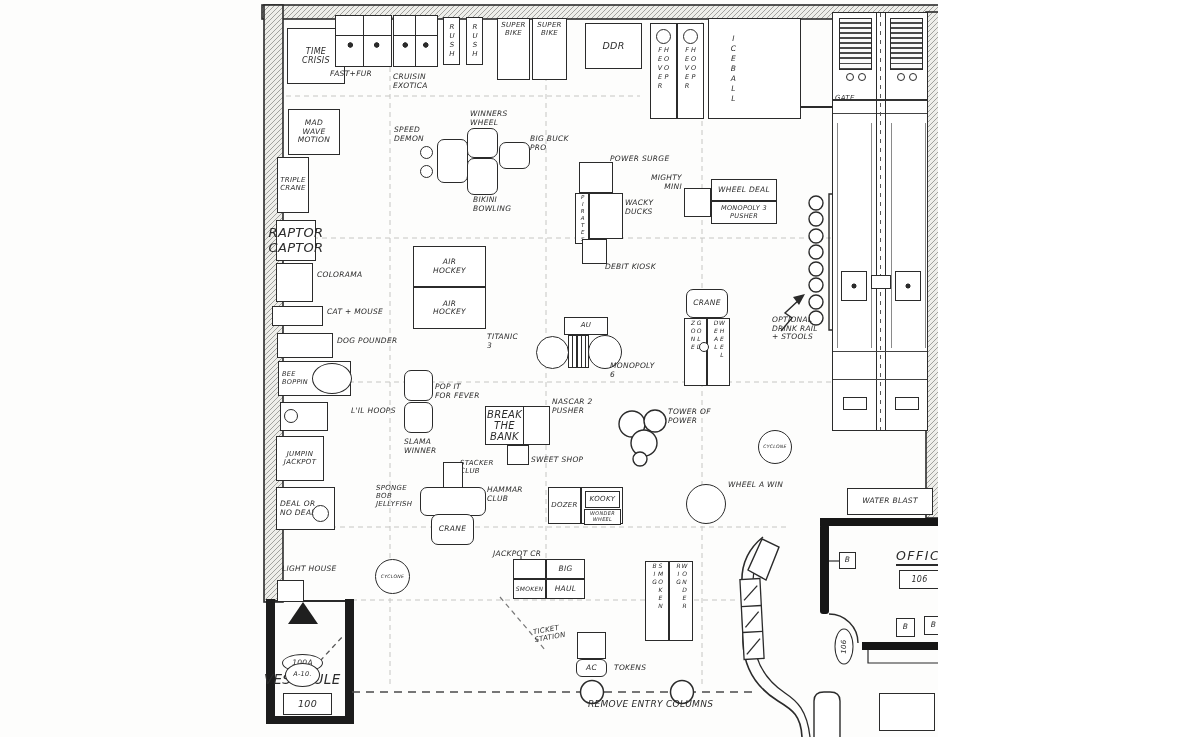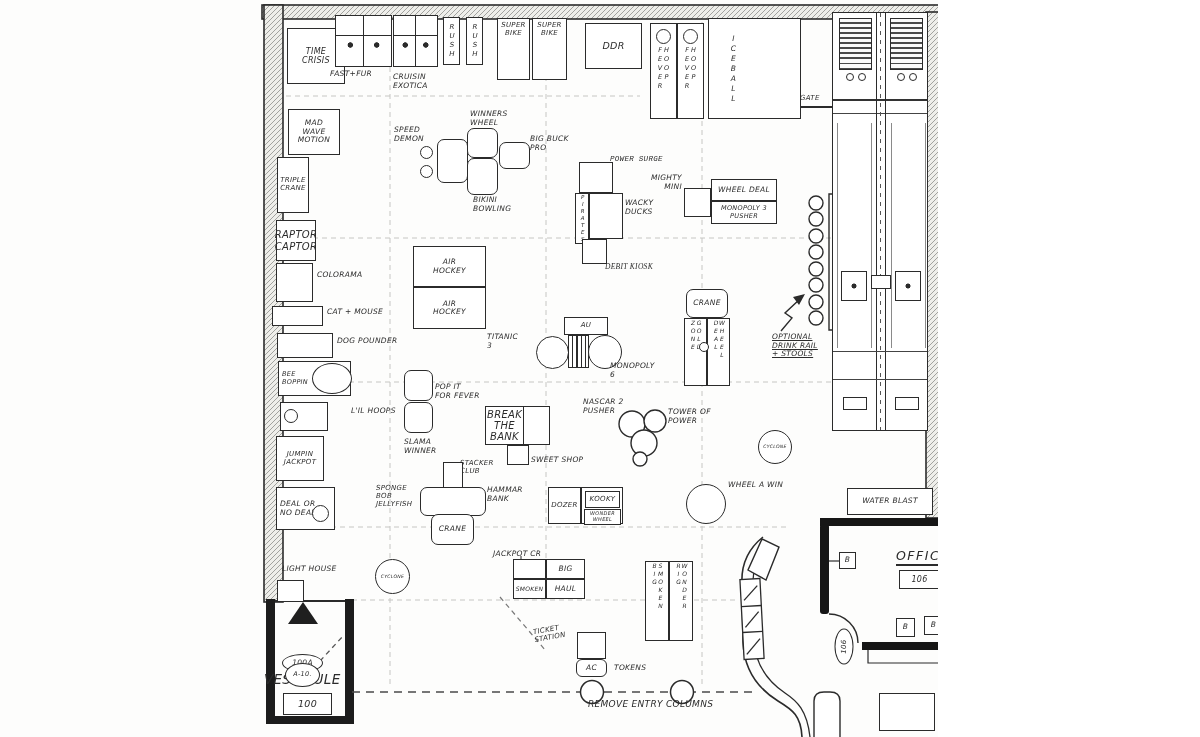--- a/index.html
+++ b/index.html
@@ -204,31 +204,31 @@
       <span class="lbl">DDR</span>
     </div>
     <div class="it box" style="left: 650px; top: 23px; width: 27px; height: 96px;"></div>
     <div class="it box" style="left: 677px; top: 23px; width: 27px; height: 96px;"></div>
     <div class="it circle" style="left: 656px; top: 29px; width: 15px; height: 15px;"></div>
     <div class="it circle" style="left: 683px; top: 29px; width: 15px; height: 15px;"></div>
     <div class="it vlabel" style="left: 652px; top: 46px; width: 22px; height: 70px; font-size: 6.5px;">HOOP FEVER</div>
     <div class="it vlabel" style="left: 679px; top: 46px; width: 22px; height: 70px; font-size: 6.5px;">HOOP FEVER</div>
     <div class="it box" style="left: 708px; top: 18px; width: 93px; height: 101px;"></div>
     <div class="it vlabel" style="left: 722px; top: 25px; width: 22px; height: 88px; font-size: 7.5px;">ICEBALL</div>
-    <div class="it text" style="left: 800px; top: 94px; width: 30px; height: 12px; font-size: 7px;">GATE</div>
+    <div class="it text" style="left: 800px; top: 94px; width: 30px; height: 12px; font-size: 7px; padding-left: 35px;">GATE</div>
     <div class="it box" style="left: 288px; top: 109px; width: 52px; height: 46px; font-size: 7.5px;">
       <span class="lbl">MAD
 WAVE
 MOTION</span>
     </div>
     <div class="it box" style="left: 277px; top: 157px; width: 32px; height: 56px; font-size: 7px;">
       <span class="lbl">TRIPLE
 CRANE</span>
     </div>
-    <div class="it box" style="left: 276px; top: 220px; width: 40px; height: 41px; font-size: 10px;">
+    <div class="it box" style="left: 276px; top: 220px; width: 40px; height: 41px; font-size: 13px;">
       <span class="lbl">RAPTOR
 CAPTOR</span>
     </div>
     <div class="it box" style="left: 276px; top: 263px; width: 37px; height: 39px;"></div>
     <div class="it text" style="left: 317px; top: 271px; width: 55px; height: 12px;">COLORAMA</div>
     <div class="it box" style="left: 272px; top: 306px; width: 51px; height: 20px;"></div>
     <div class="it text" style="left: 327px; top: 308px; width: 62px; height: 12px;">CAT + MOUSE</div>
     <div class="it box" style="left: 277px; top: 333px; width: 56px; height: 25px;"></div>
     <div class="it text" style="left: 337px; top: 337px; width: 70px; height: 12px;">DOG POUNDER</div>
     <div class="it box lf" style="left: 278px; top: 361px; width: 73px; height: 35px; font-size: 6.5px;">
@@ -268,39 +268,39 @@
     <div class="it text" style="left: 473px; top: 196px; width: 52px; height: 22px;">BIKINI
 BOWLING</div>
     <div class="it box" style="left: 413px; top: 246px; width: 73px; height: 41px;">
       <span class="lbl">AIR
 HOCKEY</span>
     </div>
     <div class="it box" style="left: 413px; top: 287px; width: 73px; height: 42px;">
       <span class="lbl">AIR
 HOCKEY</span>
     </div>
-    <div class="it text" style="left: 610px; top: 155px; width: 65px; height: 12px; font-family: Liberation Mono, monospace;">POWER SURGE</div>
+    <div class="it text" style="left: 610px; top: 155px; width: 65px; height: 12px;">POWER SURGE</div>
     <div class="it box" style="left: 579px; top: 162px; width: 34px; height: 31px;"></div>
     <div class="it vtext" style="left: 575px; top: 193px; width: 14px; height: 51px; font-size: 5.5px;">PIRATES</div>
     <div class="it box" style="left: 589px; top: 193px; width: 34px; height: 46px;"></div>
     <div class="it text" style="left: 625px; top: 199px; width: 42px; height: 22px;">WACKY
 DUCKS</div>
     <div class="it box" style="left: 582px; top: 239px; width: 25px; height: 25px;"></div>
-    <div class="it text" style="left: 605px; top: 263px; width: 60px; height: 12px; font-family: Liberation Serif, serif;">DEBIT KIOSK</div>
+    <div class="it text" style="left: 605px; top: 263px; width: 60px; height: 12px;">DEBIT KIOSK</div>
     <div class="it text tr" style="left: 648px; top: 174px; width: 34px; height: 22px;">MIGHTY
 MINI</div>
     <div class="it box" style="left: 684px; top: 188px; width: 27px; height: 29px;"></div>
     <div class="it box" style="left: 711px; top: 179px; width: 66px; height: 22px;">
       <span class="lbl">WHEEL DEAL</span>
     </div>
     <div class="it box" style="left: 711px; top: 201px; width: 66px; height: 23px; font-size: 6.5px;">
       <span class="lbl">MONOPOLY 3
 PUSHER</span>
     </div>
-    <div class="it text" style="left: 772px; top: 333px; width: 64px; height: 34px; text-decoration: underline;">OPTIONAL
+    <div class="it text" style="left: 772px; top: 316px; width: 64px; height: 34px;">OPTIONAL
 DRINK RAIL
 + STOOLS</div>
     <div class="it text" style="left: 487px; top: 333px; width: 44px; height: 24px;">TITANIC
 3</div>
     <div class="it circle" style="left: 536px; top: 336px; width: 33px; height: 33px;"></div>
     <div class="it box stripes" style="left: 568px; top: 335px; width: 21px; height: 33px;"></div>
     <div class="it circle" style="left: 588px; top: 335px; width: 34px; height: 34px;"></div>
     <div class="it box" style="left: 564px; top: 317px; width: 44px; height: 18px; font-size: 7px;">
       <span class="lbl">AU</span>
     </div>
@@ -317,29 +317,29 @@
     <div class="it rbox" style="left: 404px; top: 370px; width: 29px; height: 31px;"></div>
     <div class="it rbox" style="left: 404px; top: 402px; width: 29px; height: 31px;"></div>
     <div class="it text" style="left: 404px; top: 438px; width: 50px; height: 22px;">SLAMA
 WINNER</div>
     <div class="it box" style="left: 485px; top: 406px; width: 39px; height: 39px; font-size: 10px;">
       <span class="lbl">BREAK
 THE
 BANK</span>
     </div>
     <div class="it box" style="left: 523px; top: 406px; width: 27px; height: 39px;"></div>
-    <div class="it text" style="left: 583px; top: 398px; width: 52px; height: 22px;">NASCAR 2
+    <div class="it text" style="left: 552px; top: 398px; width: 52px; height: 22px;">NASCAR 2
 PUSHER</div>
     <div class="it box" style="left: 507px; top: 445px; width: 22px; height: 20px;"></div>
     <div class="it text" style="left: 531px; top: 456px; width: 60px; height: 12px;">SWEET SHOP</div>
     <div class="it text" style="left: 460px; top: 459px; width: 44px; height: 22px; font-size: 7px;">STACKER
 CLUB</div>
     <div class="it box" style="left: 443px; top: 462px; width: 20px; height: 31px;"></div>
     <div class="it text" style="left: 487px; top: 486px; width: 46px; height: 22px;">HAMMAR
-BANK</div>
+CLUB</div>
     <div class="it rbox" style="left: 420px; top: 487px; width: 66px; height: 29px;"></div>
     <div class="it text" style="left: 376px; top: 484px; width: 52px; height: 34px; font-size: 7px;">SPONGE
 BOB
 JELLYFISH</div>
     <div class="it rbox" style="left: 431px; top: 514px; width: 43px; height: 31px;">
       <span class="lbl">CRANE</span>
     </div>
     <div class="it text" style="left: 668px; top: 408px; width: 50px; height: 22px;">TOWER OF
 POWER</div>
     <div class="it circle" style="left: 758px; top: 430px; width: 34px; height: 34px; font-size: 4.6px;">

